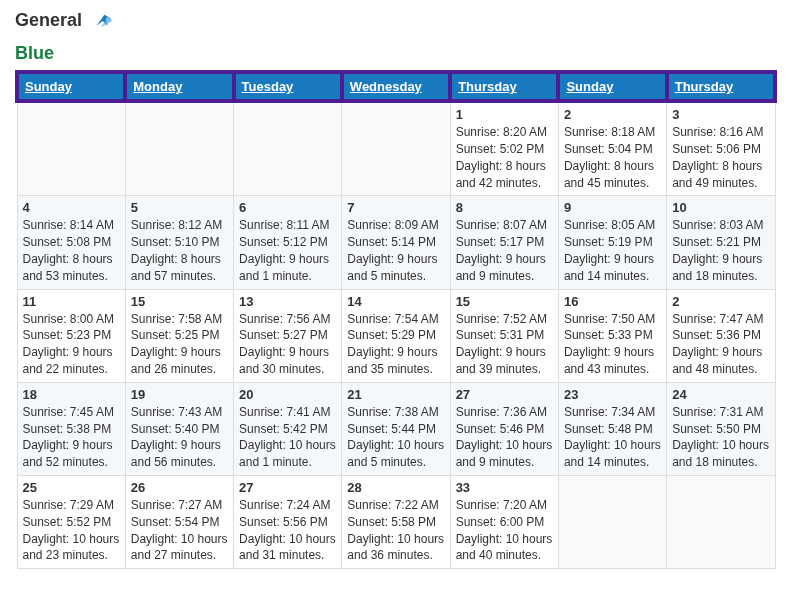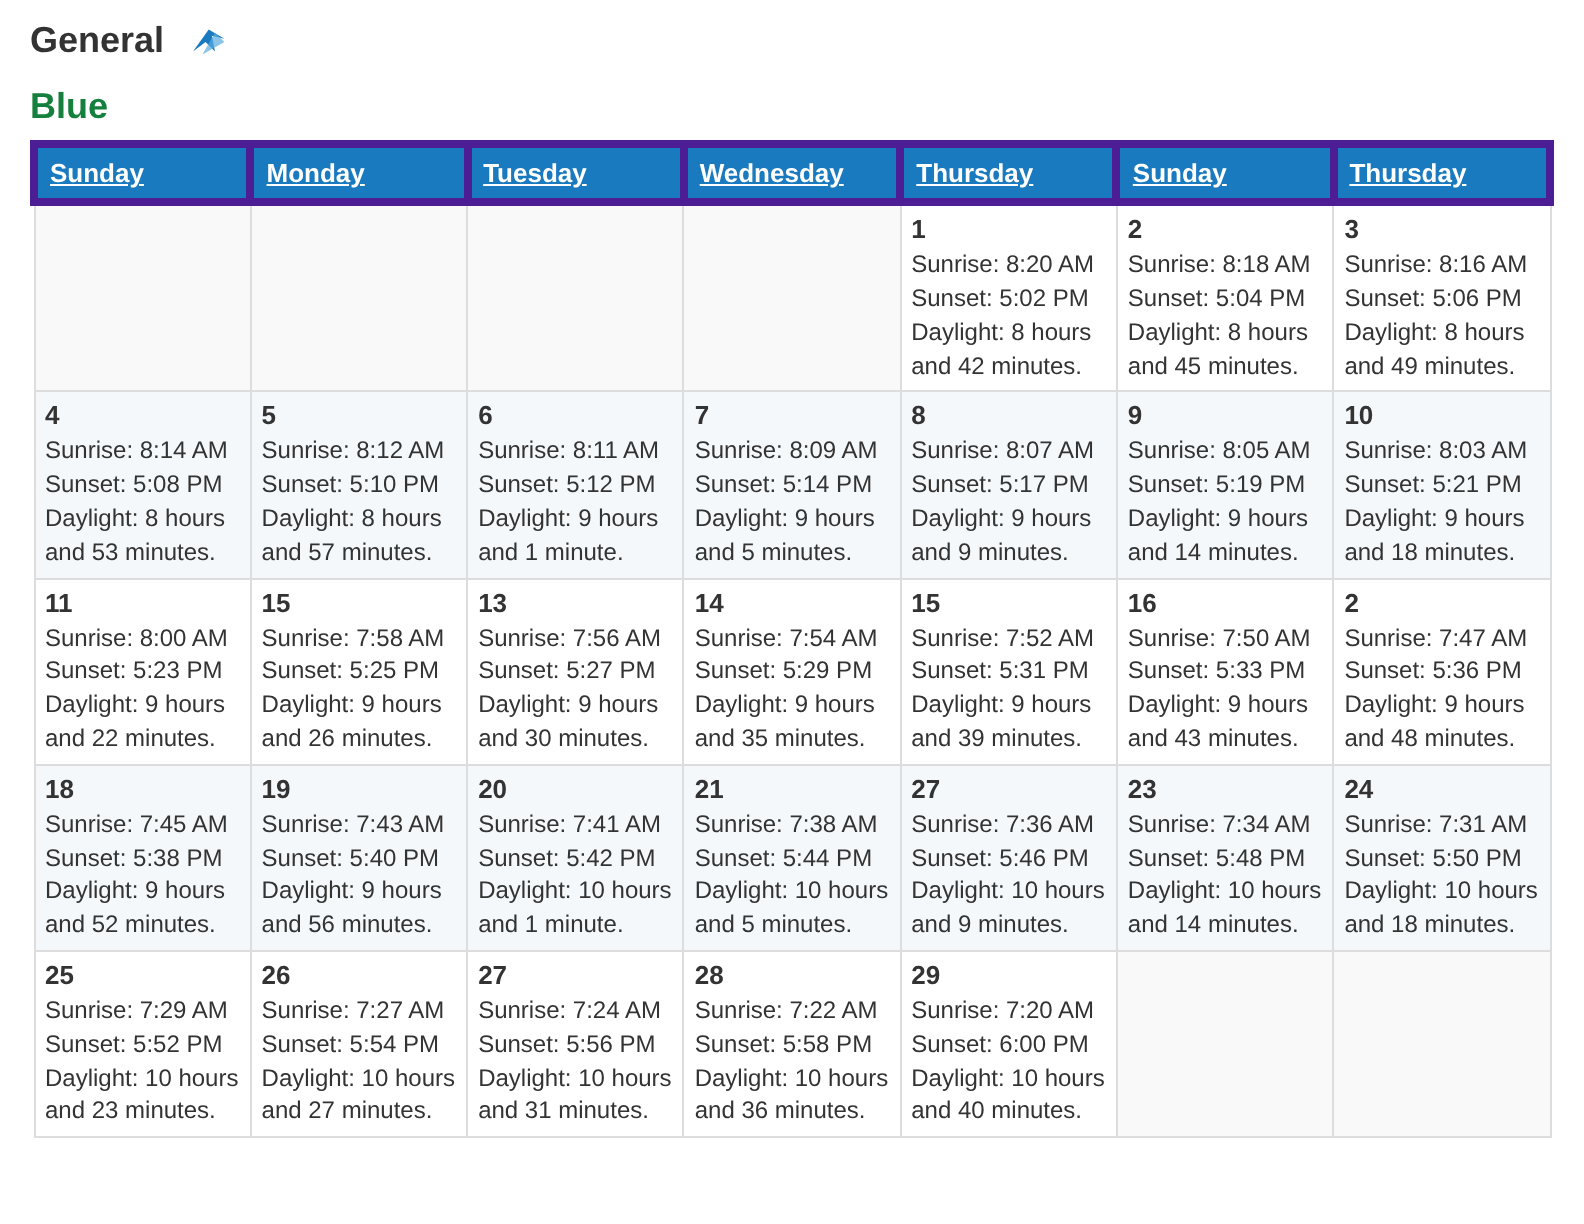--- a/index.html
+++ b/index.html
@@ -248,21 +248,21 @@
           </td>
           <td>
             <span class="day-num">27</span>
             <div class="day-info">Sunrise: 7:24 AM<br>Sunset: 5:56 PM<br>Daylight: 10 hours<br>and 31 minutes.</div>
           </td>
           <td>
             <span class="day-num">28</span>
             <div class="day-info">Sunrise: 7:22 AM<br>Sunset: 5:58 PM<br>Daylight: 10 hours<br>and 36 minutes.</div>
           </td>
           <td>
-            <span class="day-num">29</span>
+            <span class="day-num">33</span>
             <div class="day-info">Sunrise: 7:20 AM<br>Sunset: 6:00 PM<br>Daylight: 10 hours<br>and 40 minutes.</div>
           </td>
           <td class="empty"></td>
           <td class="empty"></td>
         </tr>
       </tbody>
   </table>
 </div>
 
 </body></html>

